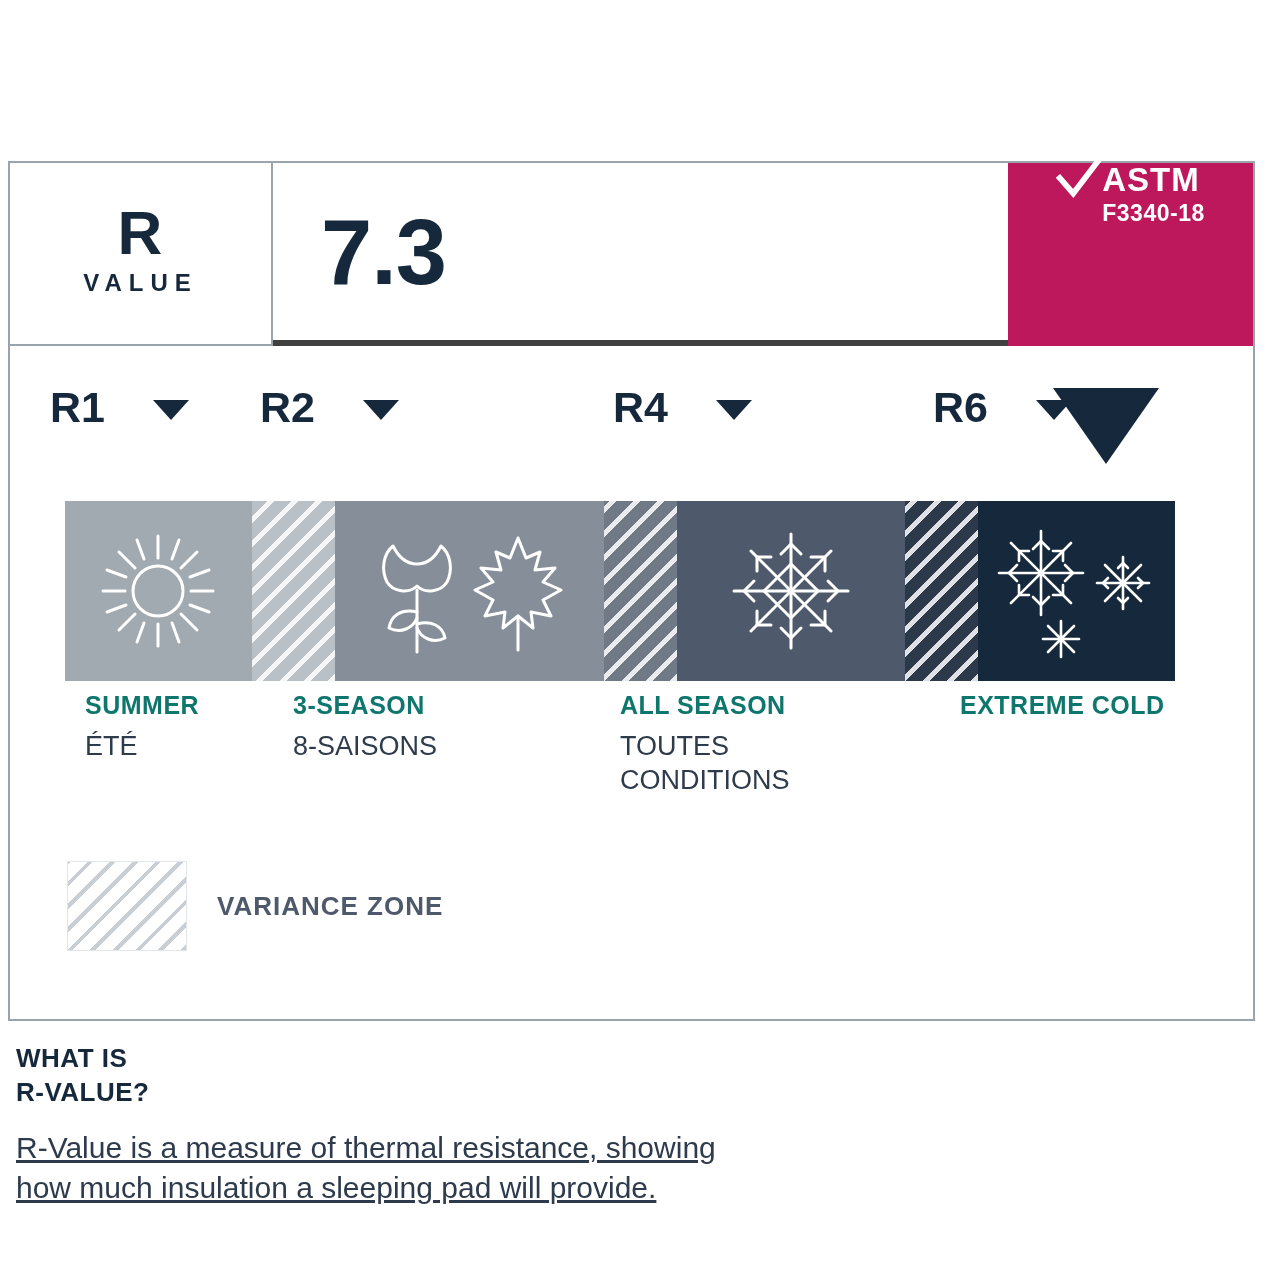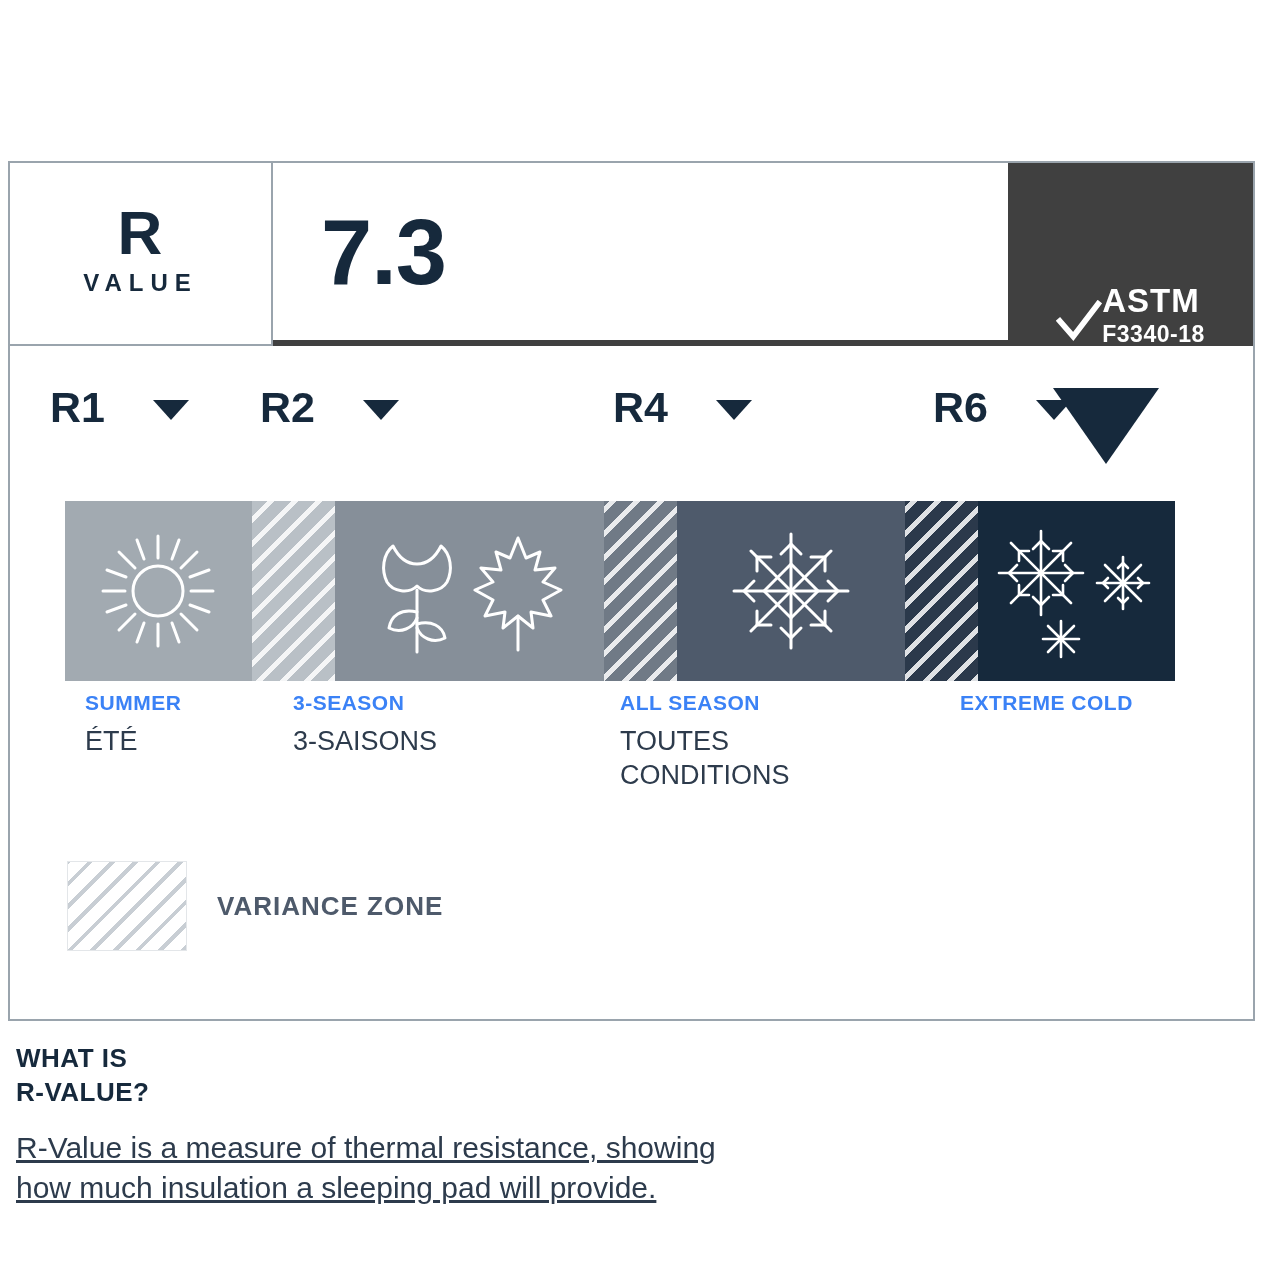--- a/index.html
+++ b/index.html
@@ -81,24 +81,24 @@
   }
   .number-cell .num {
     font-size: 92px;
     font-weight: bold;
     letter-spacing: -1px;
     color: #16293c;
     line-height: 1;
   }
   .astm-cell {
     width: 245px;
-    background: #404040;
+    background: #be185d;
     color: #fff;
     display: flex;
-    align-items: flex-end;
+    align-items: flex-start;
     justify-content: center;
     gap: 0;
   }
   .astm-check {
     width: 46px;
     height: 46px;
     display: block;
     flex: 0 0 auto;
     margin-top: -6px;
   }
@@ -210,24 +210,24 @@
     left: 0;
     top: 345px;
     width: 100%;
     height: 150px;
   }
   .zone-label {
     position: absolute;
     top: 0;
   }
   .zone-label .zl-en {
-    font-size: 21px;
+    font-size: 25px;
     font-weight: bold;
     letter-spacing: 0.5px;
-    color: #3b82f6;
+    color: #0f766e;
     white-space: nowrap;
   }
   .zone-label .zl-fr {
     font-size: 27px;
     font-weight: normal;
     color: #2d3b4c;
     margin-top: 10px;
     line-height: 1.25;
     white-space: pre-line;
   }
@@ -464,21 +464,21 @@
         </div>
       </div>
 
       <div class="zone-labels">
         <div class="zone-label" style="left:75px">
           <div class="zl-en">SUMMER</div>
           <div class="zl-fr">ÉTÉ</div>
         </div>
         <div class="zone-label" style="left:283px">
           <div class="zl-en">3-SEASON</div>
-          <div class="zl-fr">3-SAISONS</div>
+          <div class="zl-fr">8-SAISONS</div>
         </div>
         <div class="zone-label" style="left:610px">
           <div class="zl-en">ALL SEASON</div>
           <div class="zl-fr">TOUTES
 CONDITIONS</div>
         </div>
         <div class="zone-label" style="left:950px">
           <div class="zl-en">EXTREME COLD</div>
           <div class="zl-fr"></div>
         </div>

